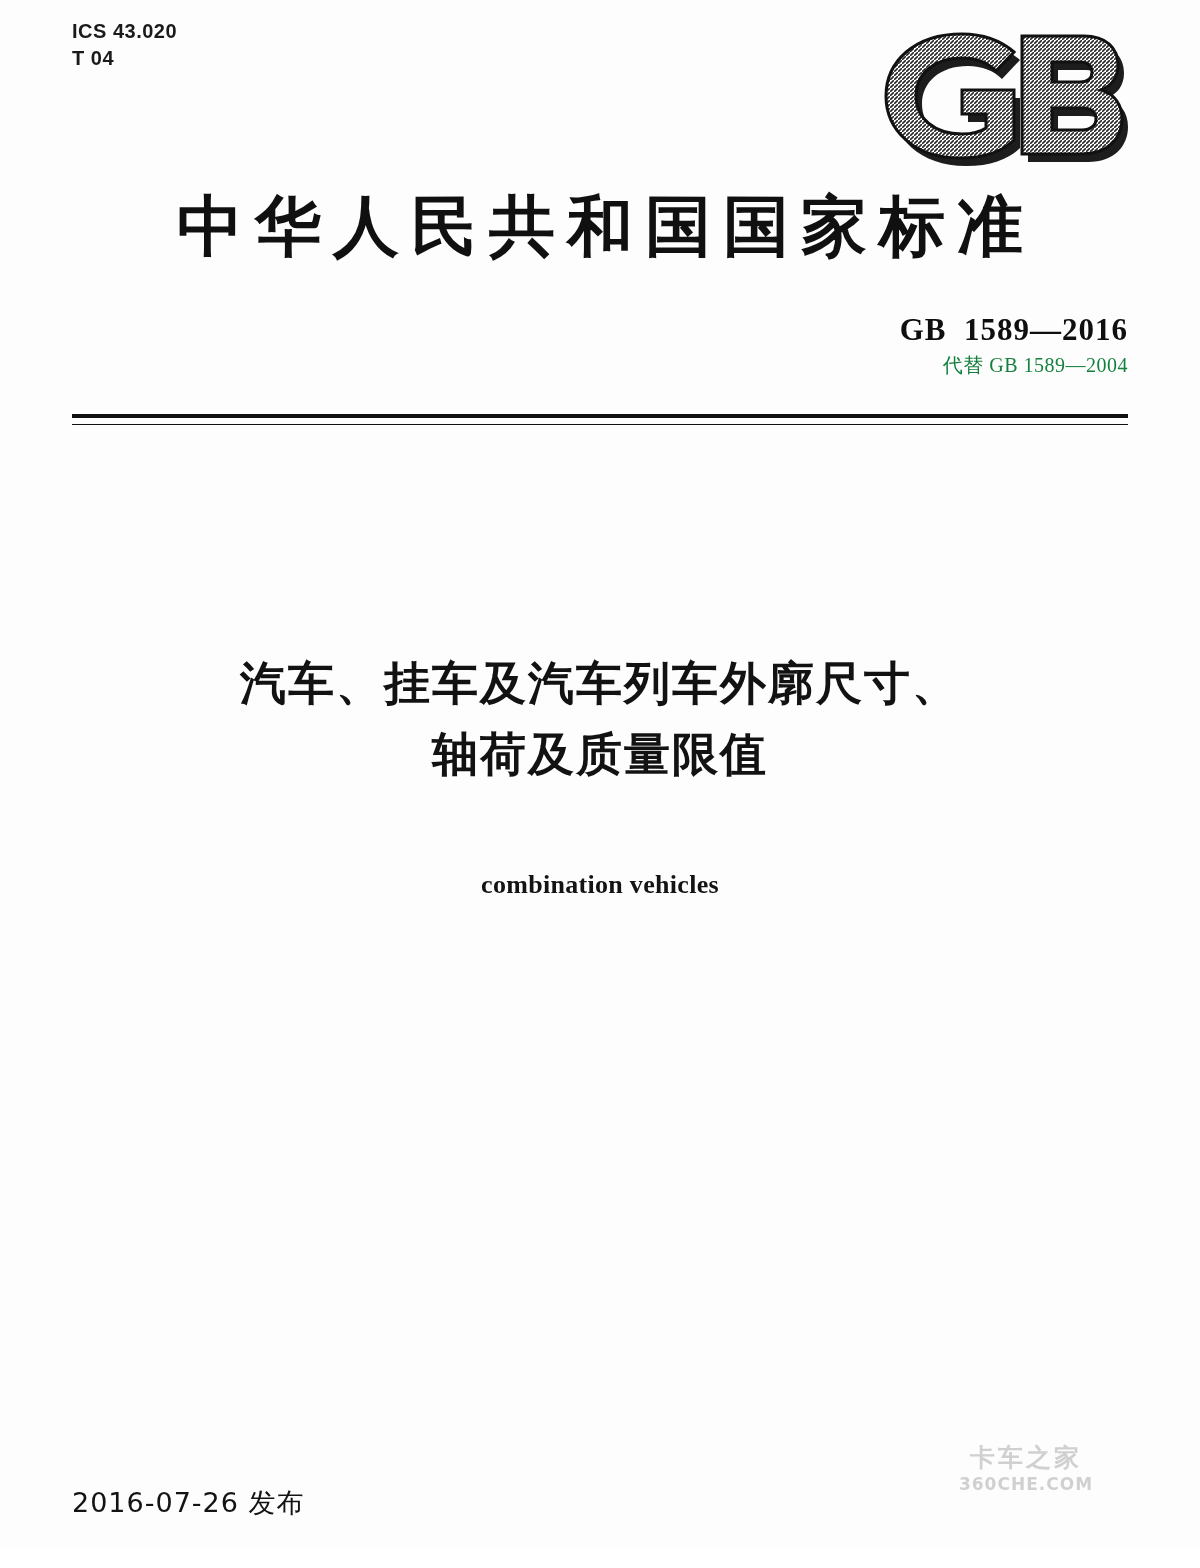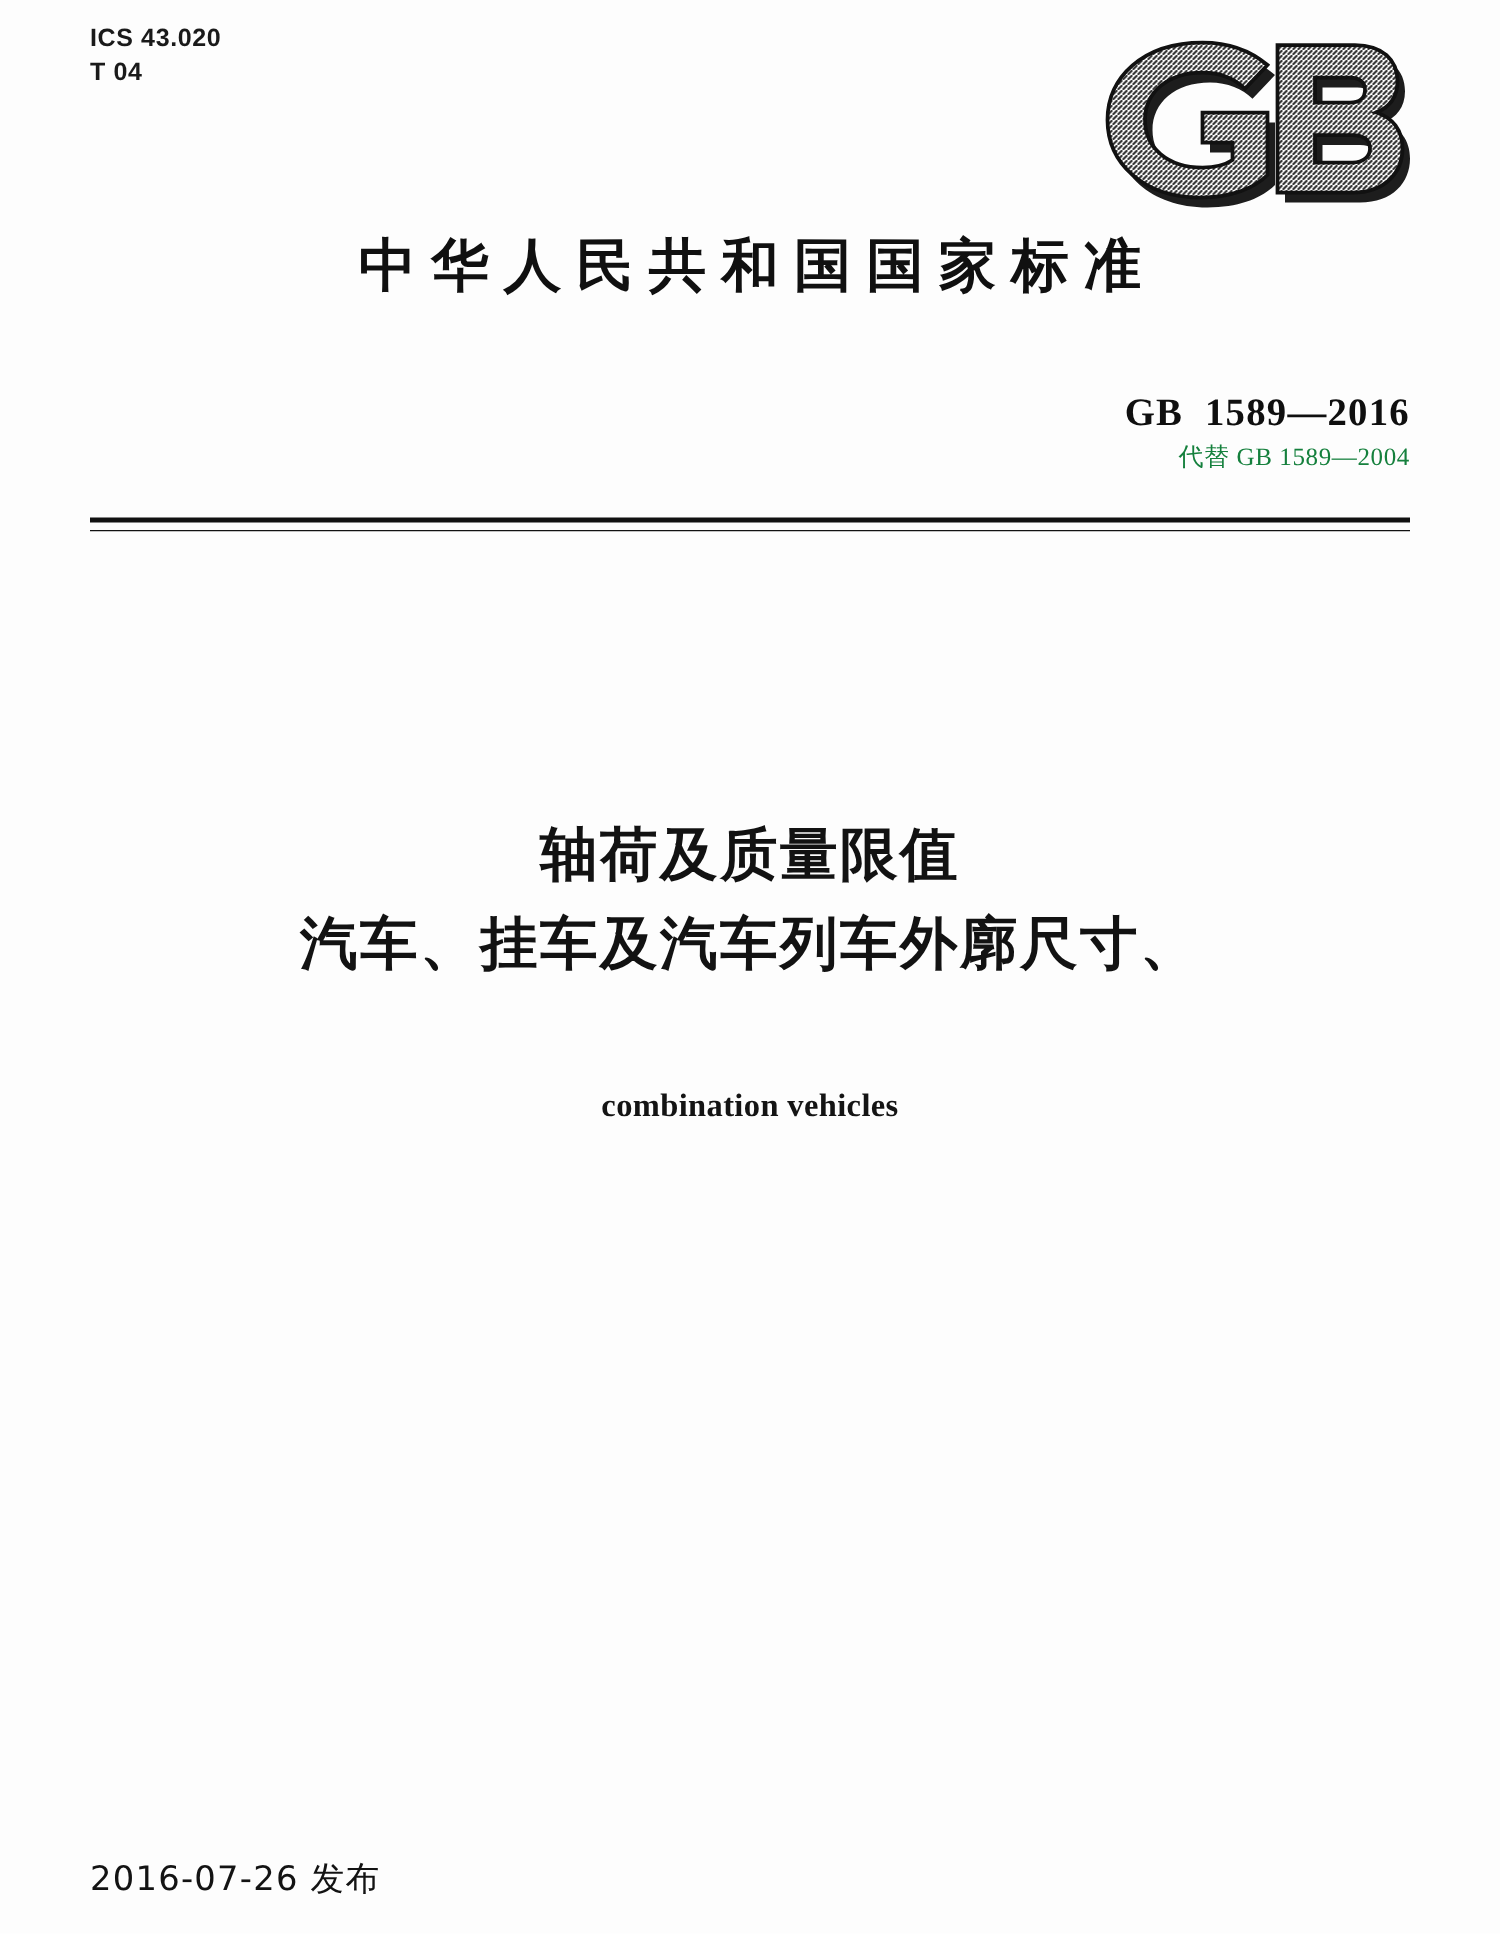--- a/index.html
+++ b/index.html
@@ -45,21 +45,21 @@
 
   
   .nation-title {
     position: absolute;
     left: 0;
     right: 0;
     top: 182px;
     text-align: center;
     font-family: "DejaVu Serif", "Liberation Serif", serif;
     font-weight: bold;
-    font-size: 46px;
+    font-size: 66px;
     letter-spacing: 12px;
     color: #101010;
     text-indent: 12px;
     white-space: nowrap;
   }
 
   
   .std-no-block {
     position: absolute;
     right: 72px;
@@ -212,26 +212,30 @@
 
   <div class="std-no-block">
     <div class="std-no">GB  1589—2016</div>
     <div class="std-replace">代替 GB 1589—2004</div>
   </div>
 
   <div class="rule-thick"></div>
   <div class="rule-thin"></div>
 
   <div class="doc-title-cn">
+    <span class="line">汽车、挂车及汽车列车外廓尺寸、</span>
     <span class="line">轴荷及质量限值</span>
-    <span class="line">汽车、挂车及汽车列车外廓尺寸、</span>
   </div>
 
   <div class="doc-title-en">
     <span class="line">combination vehicles</span>
   </div>
 
   <div class="footer">
     <span>2016-07-26 发布</span>
   </div>
 
+  <div class="watermark">
+    <span class="wm-cn">卡车之家</span>
+    <span class="wm-en">360CHE.COM</span>
+  </div>
 
 </div>
 
 </body></html>

